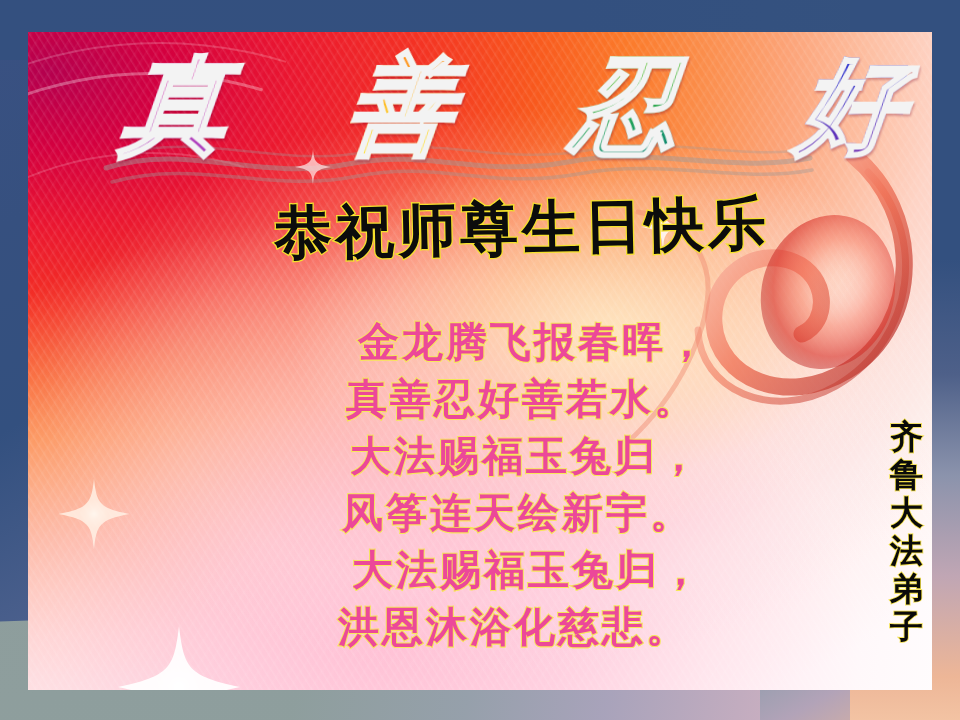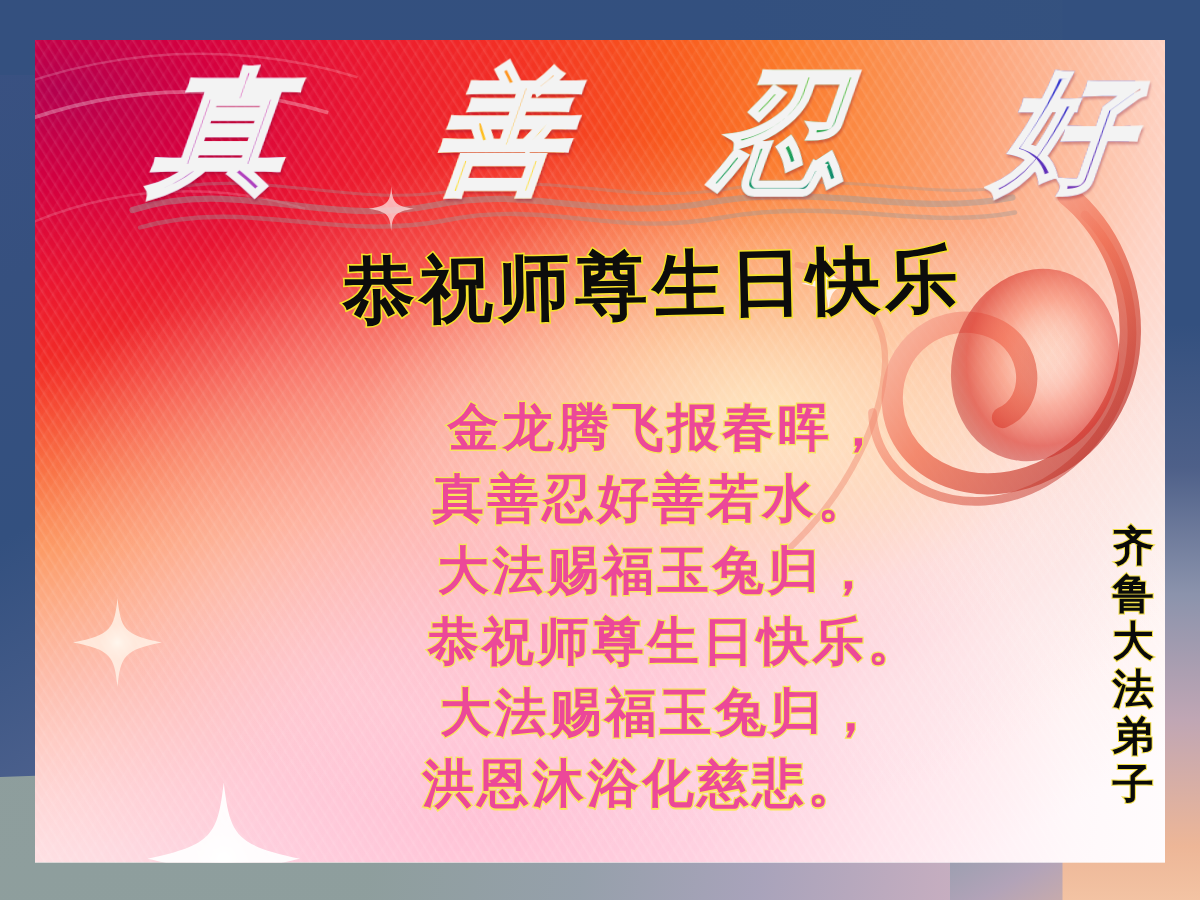--- a/index.html
+++ b/index.html
@@ -331,21 +331,21 @@
       <span class="title-char tc-ren">忍</span>
       <span class="title-char tc-hao">好</span>
     </div>
 
     <div id="subtitle">恭祝师尊生日快乐</div>
 
     <div id="poem">
       <div class="poem-line indent1">金龙腾飞报春晖，</div>
       <div class="poem-line indent2">真善忍好善若水。</div>
       <div class="poem-line indent3">大法赐福玉兔归，</div>
-      <div class="poem-line indent4">恭祝师尊生日快乐。</div>
+      <div class="poem-line indent4">风筝连天绘新宇。</div>
       <div class="poem-line indent5">大法赐福玉兔归，</div>
       <div class="poem-line indent6">洪恩沐浴化慈悲。</div>
     </div>
 
     <div id="signature">
       <span class="sig-char">齐</span>
       <span class="sig-char">鲁</span>
       <span class="sig-char">大</span>
       <span class="sig-char">法</span>
       <span class="sig-char">弟</span>

